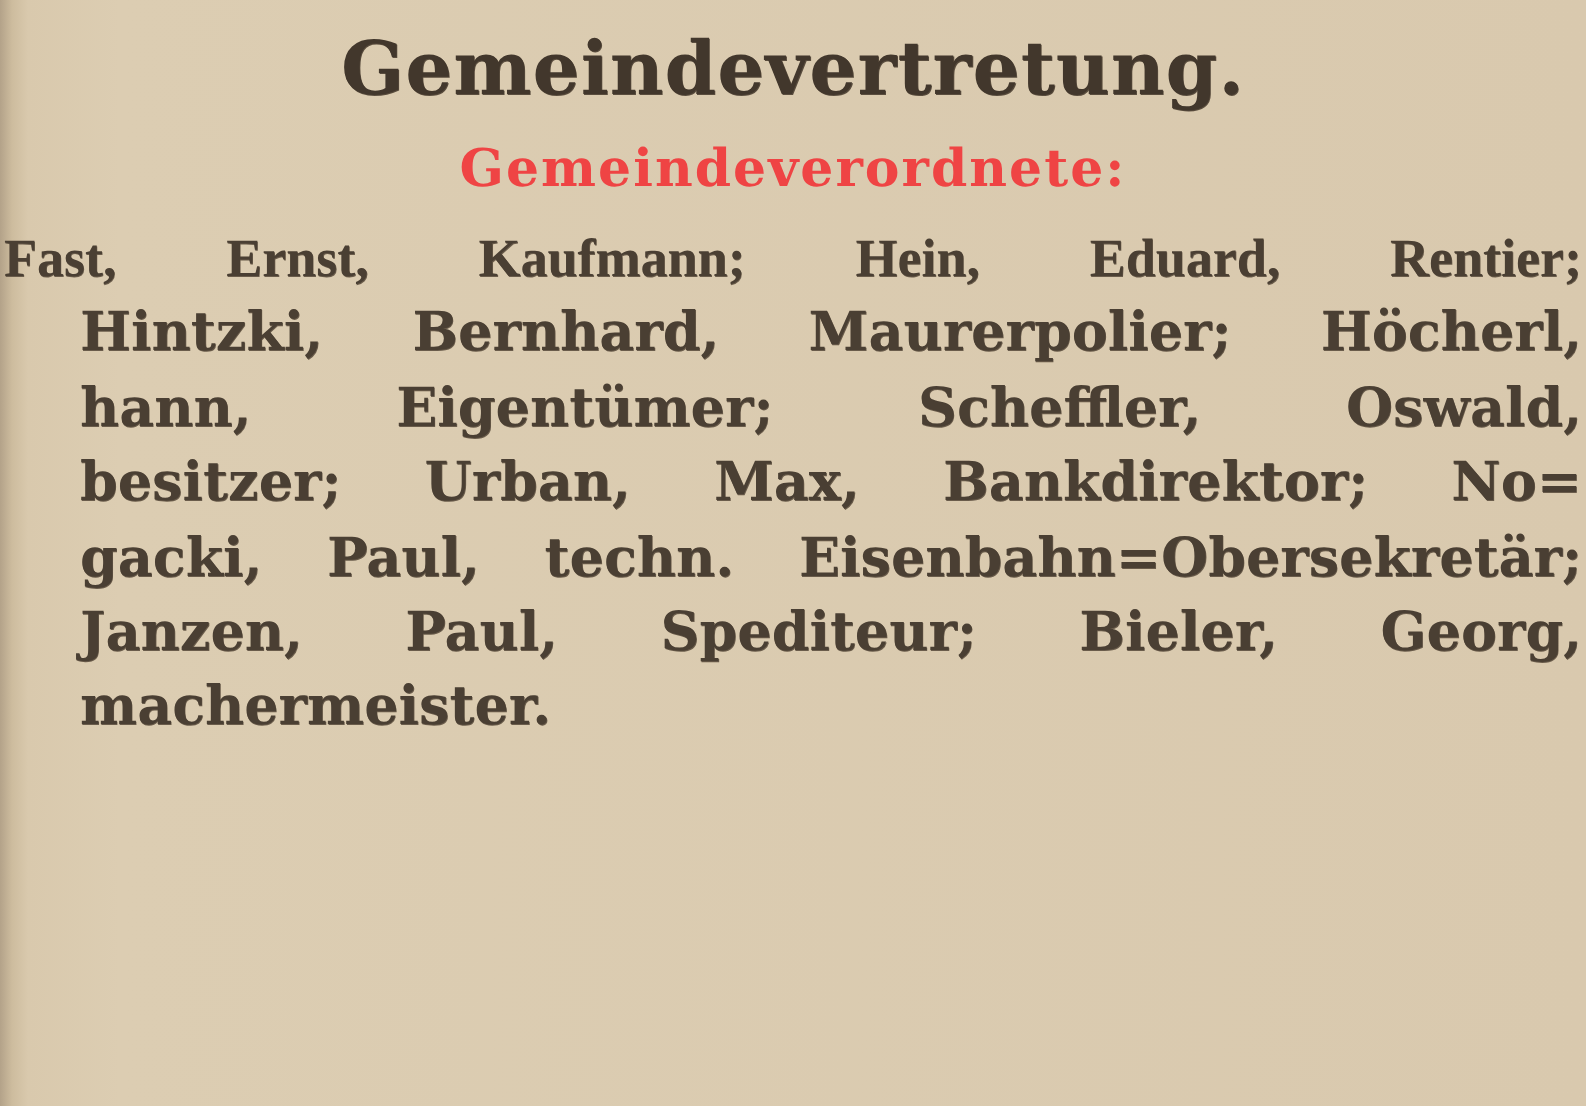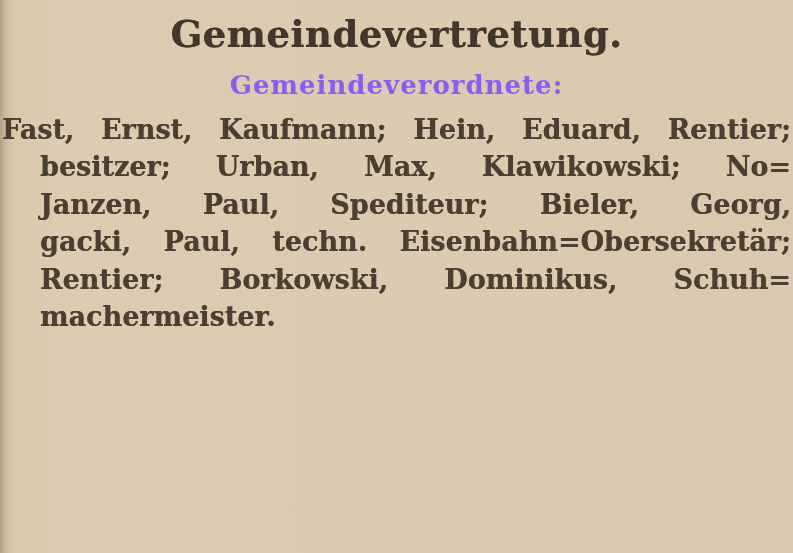--- a/index.html
+++ b/index.html
@@ -28,21 +28,21 @@
     letter-spacing: 0.5px;
     color: #42372c;
     margin: 0;
     line-height: 48px;
     text-shadow: 0.4px 0.4px 0 #5a4d3e;
   }
   .doc-subtitle {
     text-align: center;
     font-size: 26px;
     font-weight: 700;
-    color: #8b5cf6;
+    color: #ef4444;
     margin: 10px 0 0 0;
     line-height: 34px;
     letter-spacing: 1px;
   }
   .member-paragraph {
     margin-top: 9px;
     padding: 0 2px 0 2px;
     font-size: 27px;
     font-weight: 700;
     line-height: 37.4px;
@@ -50,37 +50,39 @@
   }
   .text-line {
     padding-left: 38px;
     text-align: justify;
     text-align-last: justify;
     white-space: nowrap;
     text-shadow: 0.3px 0.3px 0 #6a5c4b;
   }
   .text-line.first-line {
     padding-left: 0;
+    font-family: Liberation Serif, serif;
   }
   .text-line.last-line {
     text-align: left;
     text-align-last: left;
   }
 </style>
 </head>
 <body>
 
 <div class="page">
 
   <h1 class="doc-title">Gemeindevertretung.</h1>
 
   <h2 class="doc-subtitle">Gemeindeverordnete:</h2>
 
   <div class="member-paragraph">
     <div class="text-line first-line">Fast, Ernst, Kaufmann; Hein, Eduard, Rentier;</div>
-    <div class="text-line">besitzer; Urban, Max, Klawikowski; No=</div>
+    <div class="text-line">Hintzki, Bernhard, Maurerpolier; Höcherl,</div>
+    <div class="text-line">hann, Eigentümer; Scheffler, Oswald,</div>
+    <div class="text-line">besitzer; Urban, Max, Bankdirektor; No=</div>
+    <div class="text-line">gacki, Paul, techn. Eisenbahn=Obersekretär;</div>
     <div class="text-line">Janzen, Paul, Spediteur; Bieler, Georg,</div>
-    <div class="text-line">gacki, Paul, techn. Eisenbahn=Obersekretär;</div>
-    <div class="text-line">Rentier; Borkowski, Dominikus, Schuh=</div>
     <div class="text-line last-line">machermeister.</div>
   </div>
 
 </div>
 
 </body></html>

